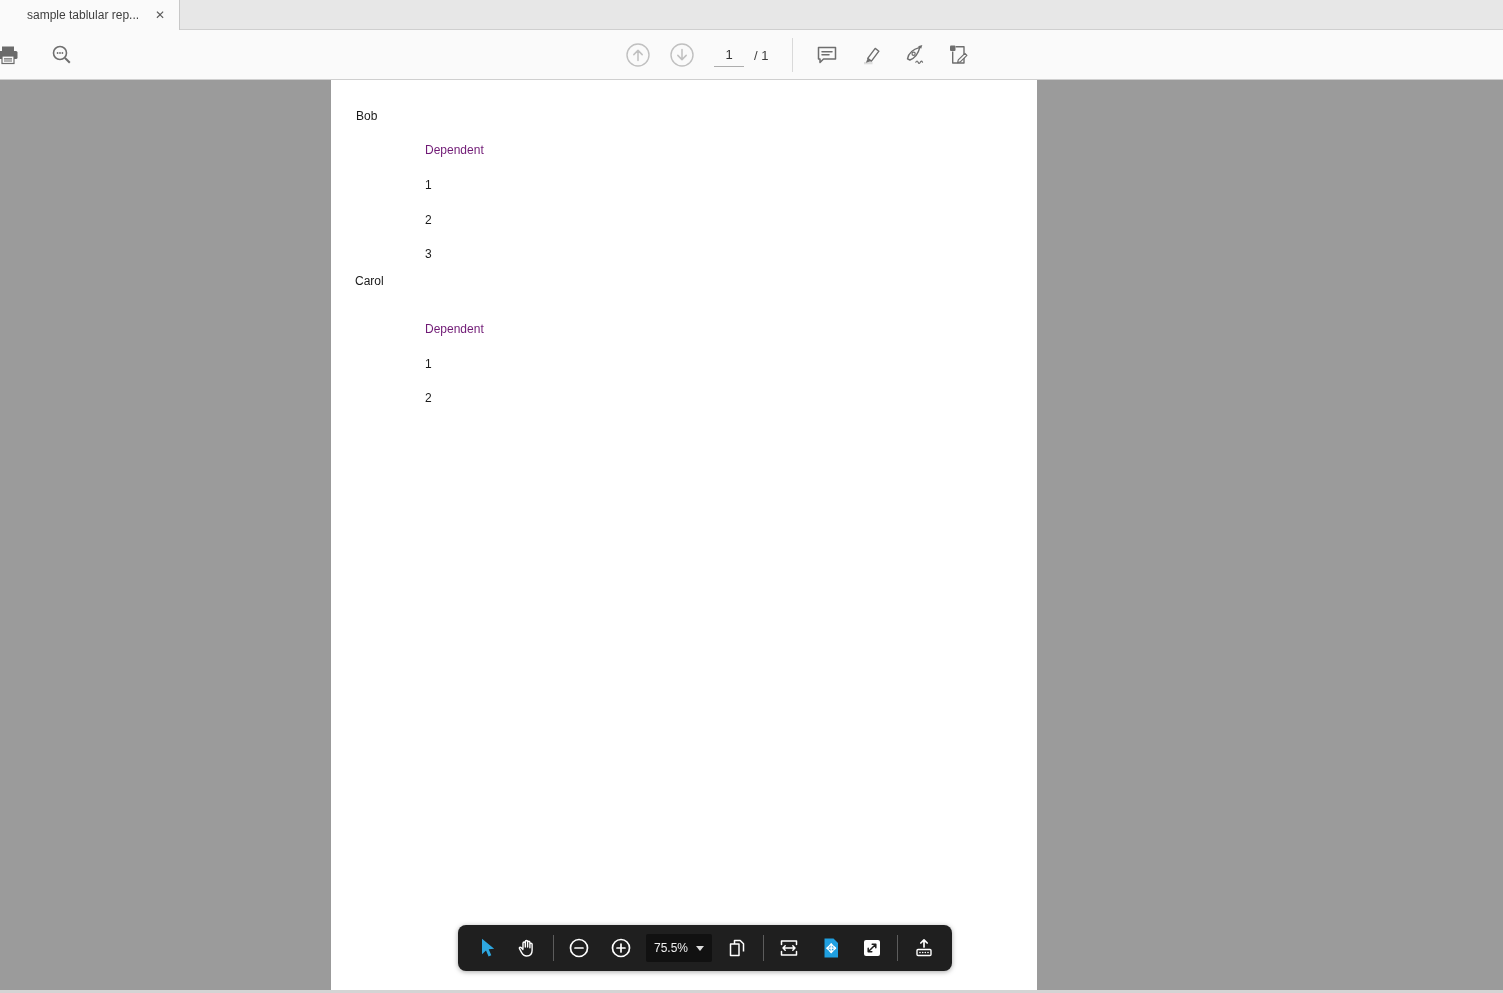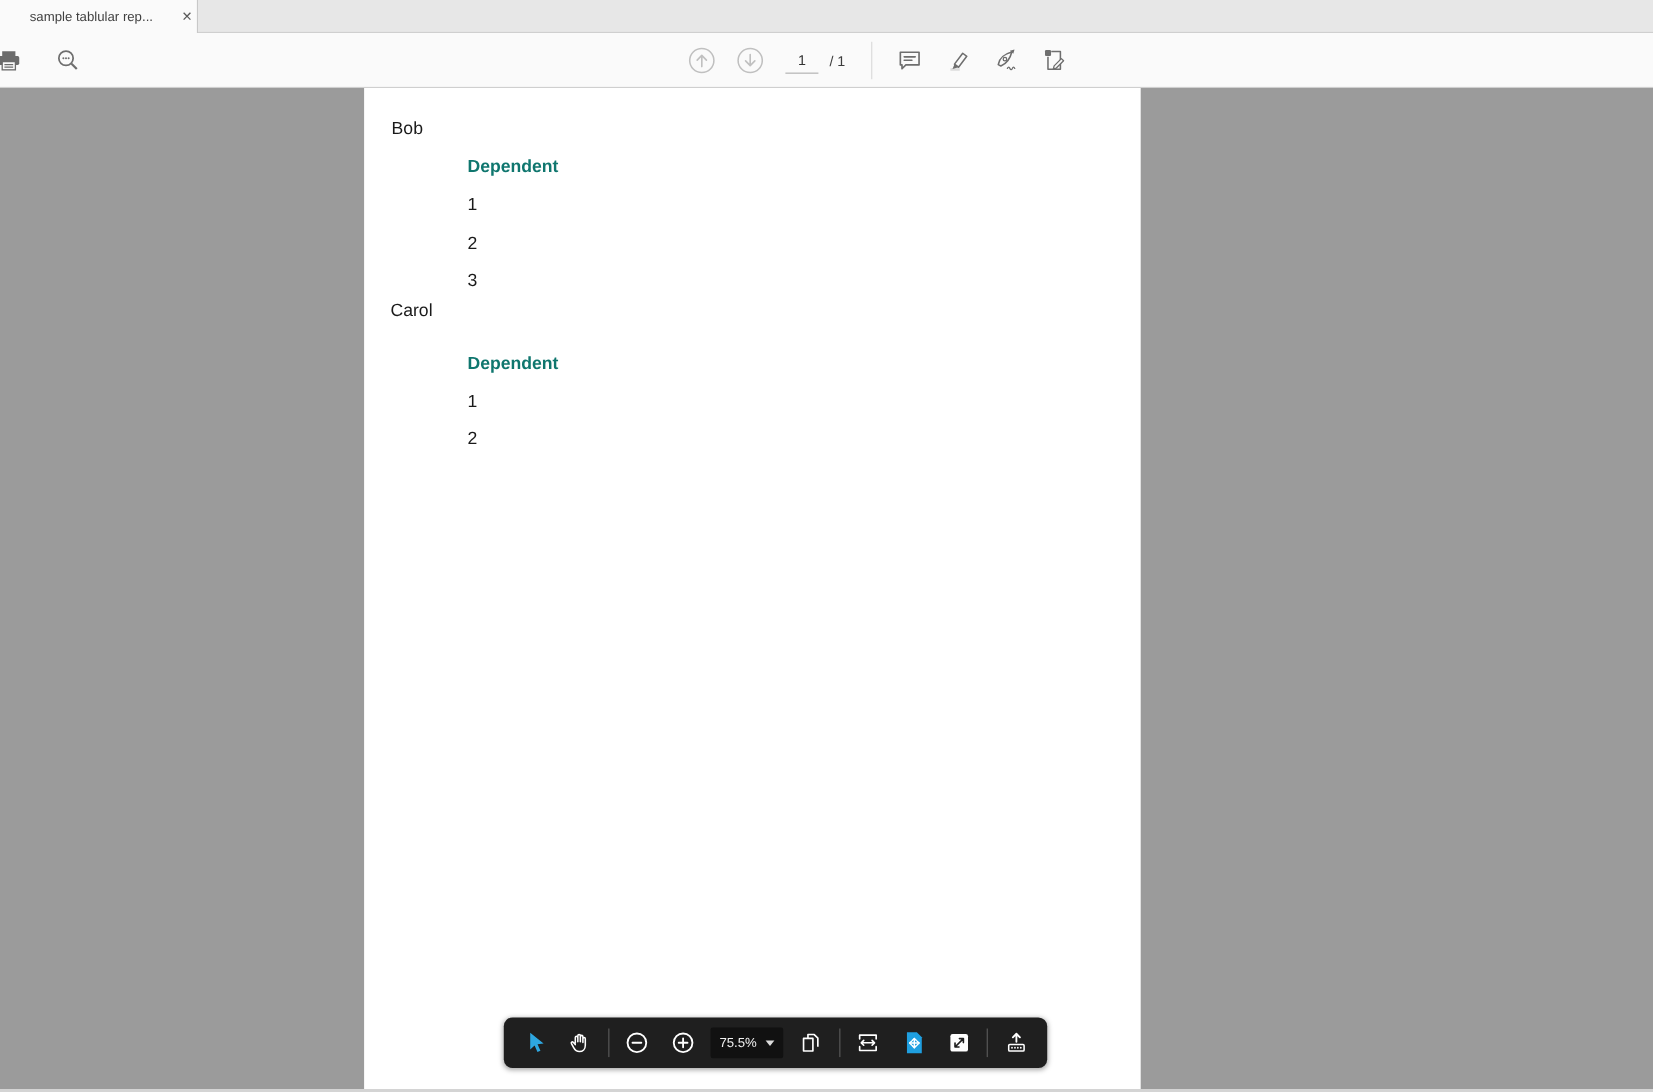--- a/index.html
+++ b/index.html
@@ -12,21 +12,21 @@
 
   
   .tabbar {
     position: absolute; top: 0; left: 0; right: 0; height: 30px;
     background: #e7e7e7; border-bottom: 1px solid #cfcfcf;
   }
   .tab {
     position: absolute; top: 0; left: 0; width: 180px; height: 30px;
     background: #fafafa; border-right: 1px solid #c8c8c8;
     display: flex; align-items: center;
-    padding: 0 2px 0 27px; font-size: 12px; color: #3f3f3f;
+    padding: 0 12px 0 27px; font-size: 12px; color: #3f3f3f;
     cursor: default;
   }
   .tab-title { white-space: nowrap; overflow: hidden; }
   .tab-close {
     margin-left: auto; font-size: 12px; color: #5a5a5a;
     line-height: 1; padding: 2px; cursor: pointer;
   }
 
   
   .toolbar {
@@ -58,22 +58,22 @@
 
   
   .doc-area {
     position: absolute; top: 81px; left: 0; right: 0; bottom: 0;
     background: #9b9b9b;
   }
   .page {
     position: absolute; left: 331px; top: -1px; width: 706px; bottom: 0;
     background: #ffffff;
   }
-  .doc-text { position: absolute; font-size: 16px; color: #1a1a1a; white-space: nowrap; }
-  .doc-header { font-weight: bold; color: #0f766e; }
+  .doc-text { position: absolute; font-size: 12px; color: #1a1a1a; white-space: nowrap; }
+  .doc-header { font-weight: normal; color: #701a75; }
 
   
   .hud {
     position: absolute; left: 458px; top: 925px; width: 494px; height: 46px;
     background: #1f1f1f; border-radius: 8px;
     display: flex; align-items: center; justify-content: space-between;
     padding: 0 12px; box-shadow: 0 1px 5px rgba(0,0,0,0.35);
   }
   .hud-btn {
     width: 32px; height: 34px; display: flex;

